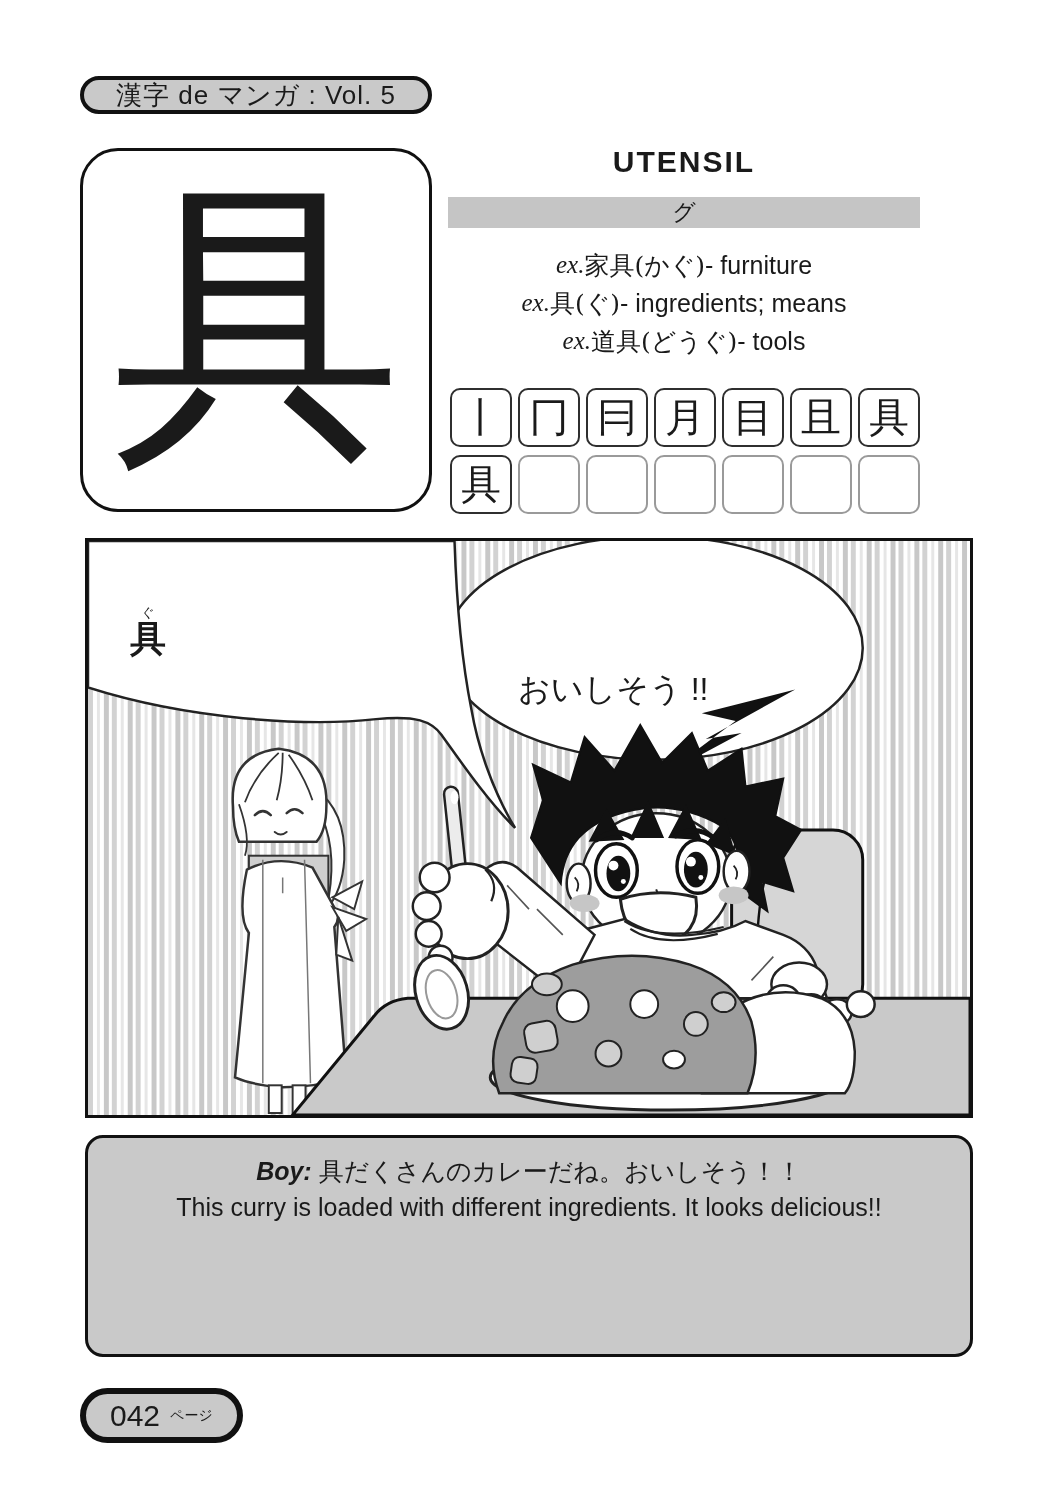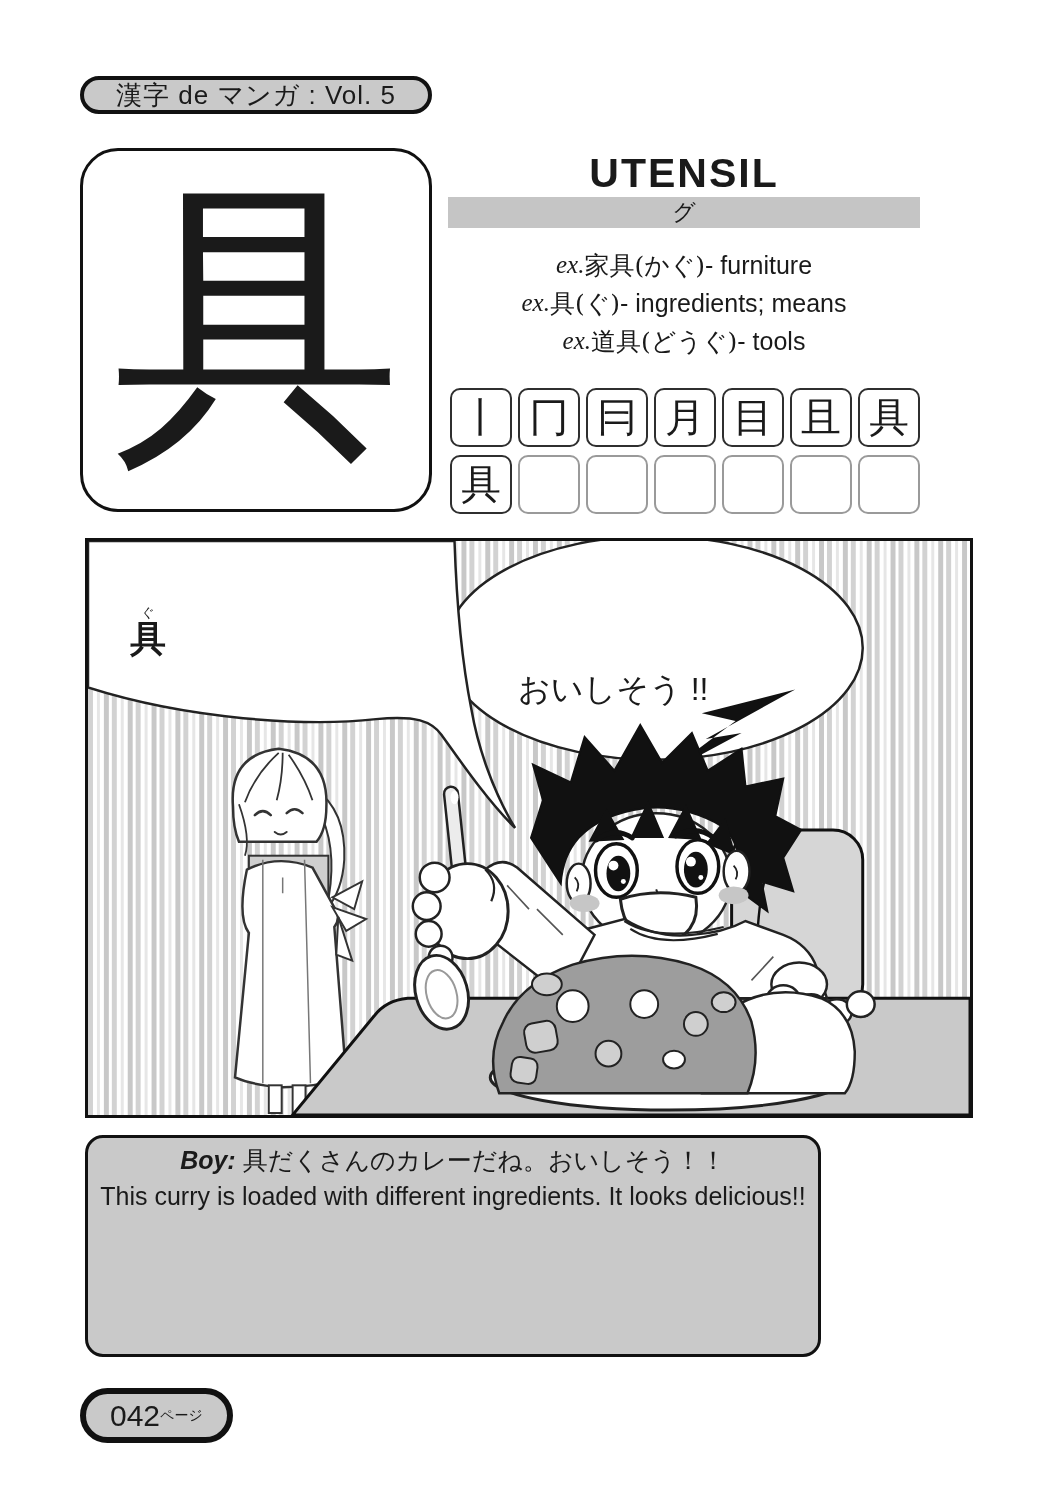--- a/index.html
+++ b/index.html
@@ -14,22 +14,22 @@
 
   
   .kanji-card { left:80px; top:148px; width:352px; height:364px; background:#fff;
     border:3px solid #111; border-radius:38px; display:flex; align-items:center;
     justify-content:center; }
   .kanji-card span { font-family:"DejaVu Serif","Liberation Serif",serif;
     font-size:292px; line-height:1; transform:translateY(-6px); }
 
   
   .entry-title { left:448px; top:136px; width:472px; height:52px; display:flex;
-    align-items:center; justify-content:center; font-size:41px; font-weight:bold;
-    letter-spacing:2px;margin-top:11px; }
+    align-items:center; justify-content:center; font-size:30px; font-weight:bold;
+    letter-spacing:2px; }
   .reading-bar { left:448px; top:197px; width:472px; height:31px; background:#c5c5c5;
     display:flex; align-items:center; justify-content:center;
     font-family:"DejaVu Serif","Liberation Serif",serif; font-size:23px; }
   .examples { left:448px; top:246px; width:472px; }
   .ex-line { height:38px; display:flex; align-items:center; justify-content:center;
     font-size:25px; }
   .ex-prefix { font-style:italic; font-family:"Liberation Serif",serif; }
   .ex-word, .ex-reading { font-family:"DejaVu Serif","Liberation Serif",serif; }
 
   
@@ -46,30 +46,30 @@
   .panel svg { display:block; }
   .bubble1-text { left:130px; top:584px; width:330px; height:74px; display:flex;
     align-items:flex-end; }
   .b1-kanji-wrap { display:flex; flex-direction:column; align-items:center; }
   .b1-furi { font-size:13px; line-height:14px; }
   .b1-kanji { font-size:36px; line-height:38px; font-weight:bold; }
   .b1-rest { font-size:23px; line-height:30px; padding-bottom:3px; }
   .bubble2-text { left:518px; top:668px; width:240px; font-size:32px; }
 
   
-  .trans-box { left:85px; top:1135px; width:736px; height:222px; background:#c9c9c9;
-    border:3px solid #111; border-radius:18px; padding-top:4px; text-align:center; }
+  .trans-box { left:85px; top:1135px; width:888px; height:222px; background:#c9c9c9;
+    border:3px solid #111; border-radius:18px; padding-top:15px; text-align:center; }
   .trans-line1 { font-size:25px; line-height:36px; }
   .trans-speaker { font-style:italic; font-weight:bold; }
   .trans-en { font-size:25px; line-height:36px; }
 
   
   .badge-bottom { left:80px; top:1388px; height:55px; padding:0 24px; background:#c9c9c9;
     border:6px solid #111; border-radius:30px; display:inline-flex; align-items:center;
-    }
+    gap:10px; }
   .pg-num { font-size:30px; }
   .pg-label { font-size:14px; }
 </style>
 </head>
 <body>
 
 <div class="abs badge-top">
   <span>漢字 de マンガ : Vol. 5</span>
 </div>
 

